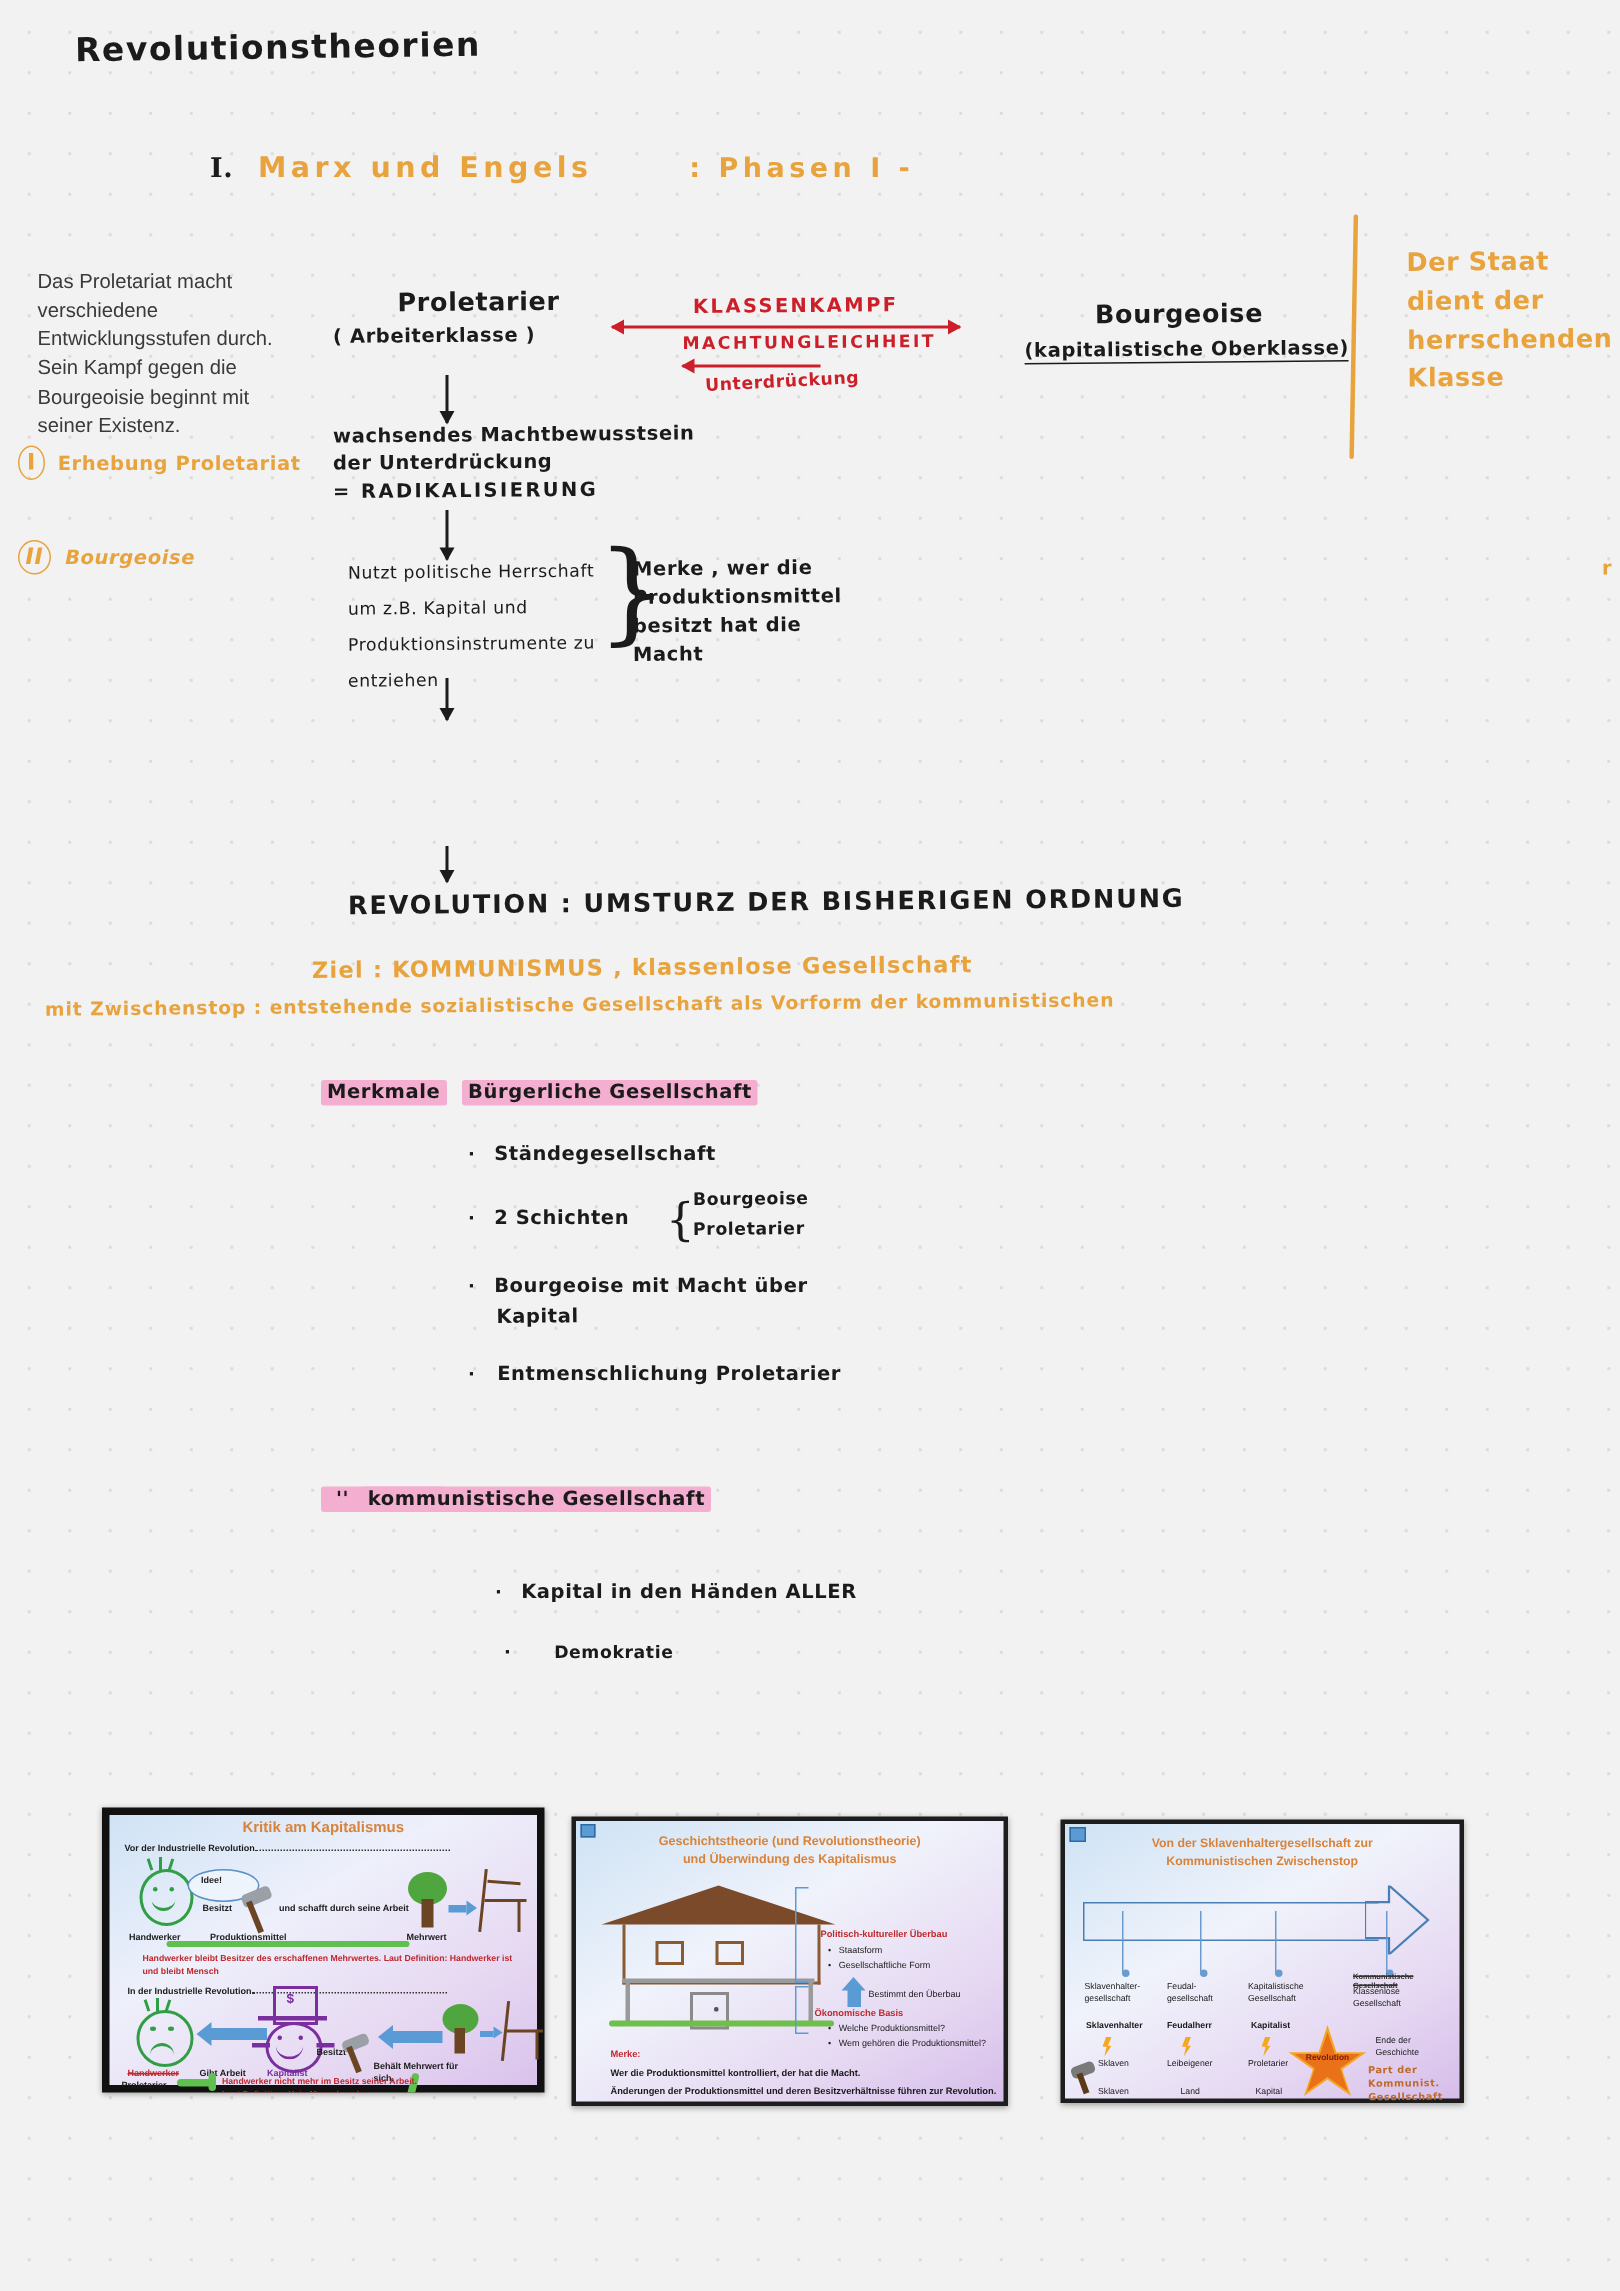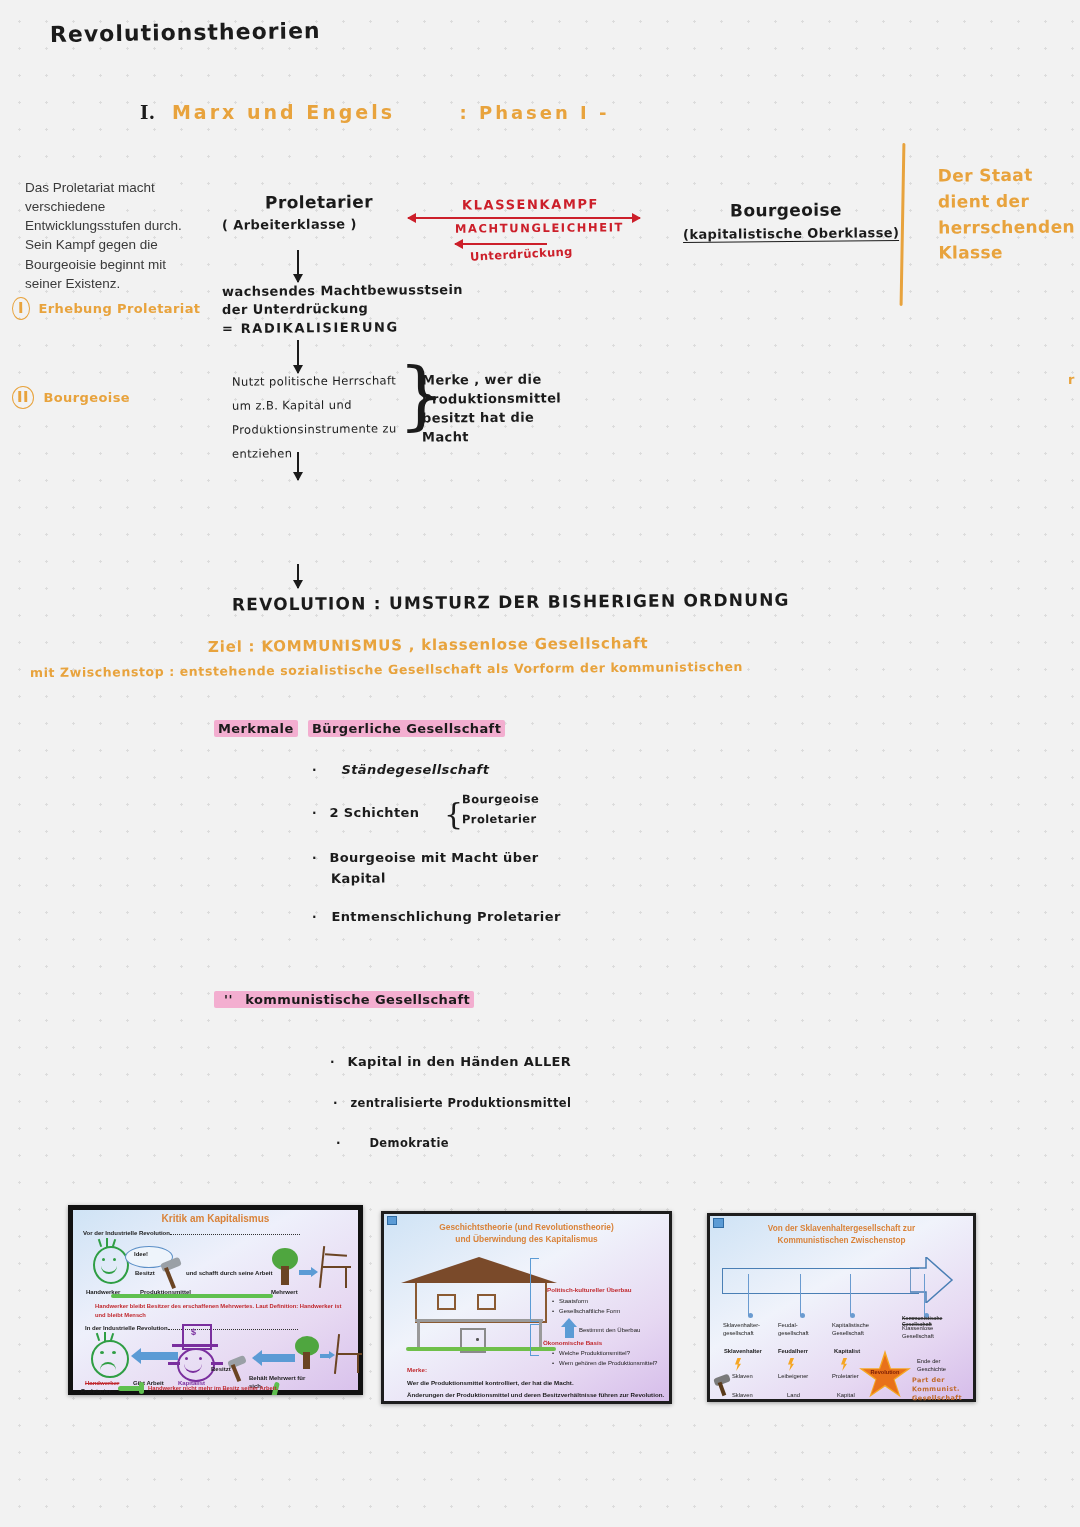--- a/index.html
+++ b/index.html
@@ -128,21 +128,21 @@
     <span class="hw orange" style="font-size:19px;letter-spacing:3px;margin-left:12px;">Marx und Engels</span>
     <span class="hw orange" style="font-size:18px;letter-spacing:3px;margin-left:60px;">: Phasen I -</span>
   </div>
 
   <div class="abs typed" style="left:25px;top:178px;width:180px;">Das Proletariat macht verschiedene Entwicklungsstufen durch. Sein Kampf gegen die Bourgeoisie beginnt mit seiner Existenz.</div>
 
   <div class="abs" style="left:12px;top:297px;">
     <span class="hw orange" style="font-size:15px;display:inline-block;border:1.6px solid #e8a33d;border-radius:50%;padding:1px 5px 2px 5px;">I</span>
     <span class="hw orange small" style="margin-left:4px;">Erhebung  Proletariat</span>
   </div>
-  <div class="abs" style="left:12px;top:386px;">
+  <div class="abs" style="left:12px;top:360px;font-style:italic;">
     <span class="hw orange" style="font-size:15px;display:inline-block;border:1.6px solid #e8a33d;border-radius:50%;padding:1px 4px 2px 4px;">II</span>
     <span class="hw orange small" style="margin-left:5px;">Bourgeoise</span>
   </div>
 
   <div class="abs hw black lbl" style="left:265px;top:192px;">Proletarier</div>
   <div class="abs hw black small" style="left:222px;top:217px;">( Arbeiterklasse )</div>
 
   <div class="abs hw black lbl" style="left:730px;top:200px;">Bourgeoise</div>
   <div class="abs hw black small" style="left:683px;top:226px;">
     <span style="border-bottom:1.2px solid #1b1b1b;">(kapitalistische  Oberklasse)</span>
@@ -193,21 +193,21 @@
   <div class="abs hw orange" style="left:30px;top:662px;font-size:12.5px;letter-spacing:.6px;">mit Zwischenstop :   entstehende  sozialistische   Gesellschaft  als  Vorform   der  kommunistischen</div>
 
   <div class="abs" style="left:214px;top:719px;white-space:nowrap;">
     <span class="hw black small hl-pink">Merkmale</span>
     <span class="hw black small hl-pink" style="margin-left:6px;">Bürgerliche   Gesellschaft</span>
   </div>
 
   <div class="abs" style="left:312px;top:760px;">
     <div style="position:relative;">
       <span class="hw black" style="font-size:12px;">·</span>
-      <span class="hw black small" style="margin-left:20px;font-style:italic;">Ständegesellschaft</span>
+      <span class="hw black small" style="margin-left:8px;">Ständegesellschaft</span>
     </div>
     <div style="position:relative;margin-top:25px;">
       <span class="hw black" style="font-size:12px;">·</span>
       <span class="hw black small" style="margin-left:8px;">2  Schichten</span>
       <span class="brace-sm" style="left:132px;top:-4px;">{</span>
       <span class="hw black xsmall" style="position:absolute;left:150px;top:-11px;">Bourgeoise</span>
       <span class="hw black xsmall" style="position:absolute;left:150px;top:9px;">Proletarier</span>
     </div>
     <div style="position:relative;margin-top:27px;">
       <span class="hw black" style="font-size:12px;">·</span>
@@ -222,24 +222,20 @@
 
   <div class="abs" style="left:214px;top:990px;white-space:nowrap;">
     <span class="hw black small hl-pink" style="padding-left:10px;padding-right:64px;">''</span>
     <span class="hw black small hl-pink" style="margin-left:-60px;">kommunistische  Gesellschaft</span>
   </div>
 
   <div class="abs" style="left:330px;top:1026px;">
     <div style="position:relative;margin-top:26px;">
       <span class="hw black" style="font-size:12px;">·</span>
       <span class="hw black small" style="margin-left:8px;">Kapital  in  den  Händen   ALLER</span>
-    </div>
-    <div style="position:relative;margin-top:23px;margin-left:3px;">
-      <span class="hw black" style="font-size:12px;">·</span>
-      <span class="hw black xsmall" style="margin-left:8px;">zentralisierte   Produktionsmittel</span>
     </div>
     <div style="position:relative;margin-top:22px;margin-left:6px;">
       <span class="hw black" style="font-size:12px;">·</span>
       <span class="hw black xsmall" style="margin-left:24px;">Demokratie</span>
     </div>
   </div>
 
   <div class="slide slide1" style="left:68px;top:1205px;width:295px;height:190px;">
     <div class="canvas">
 

